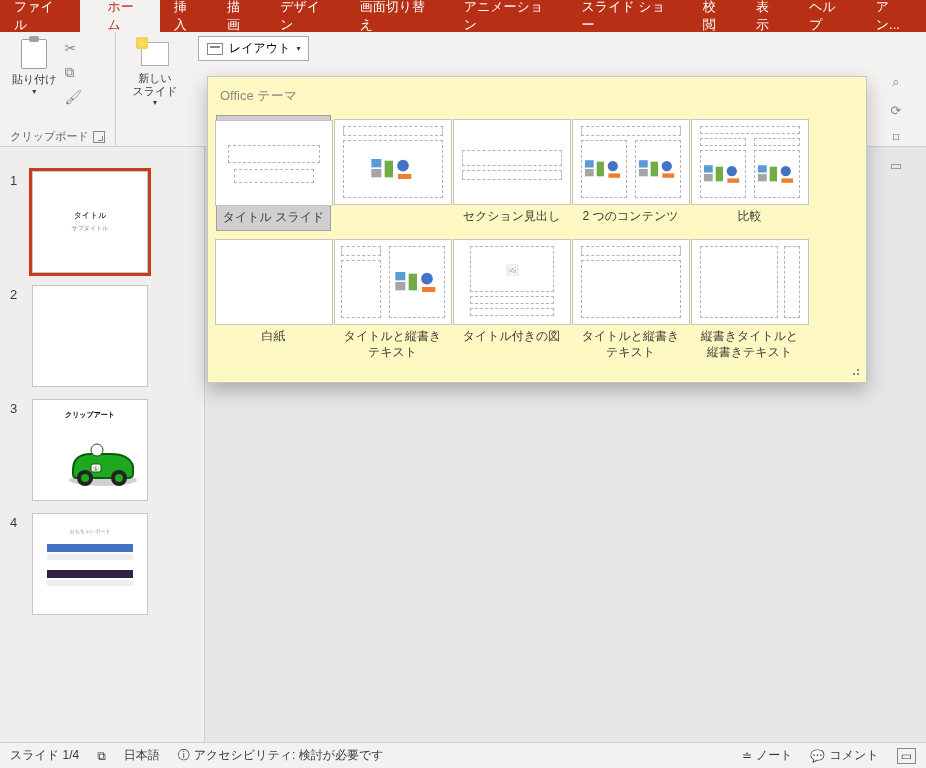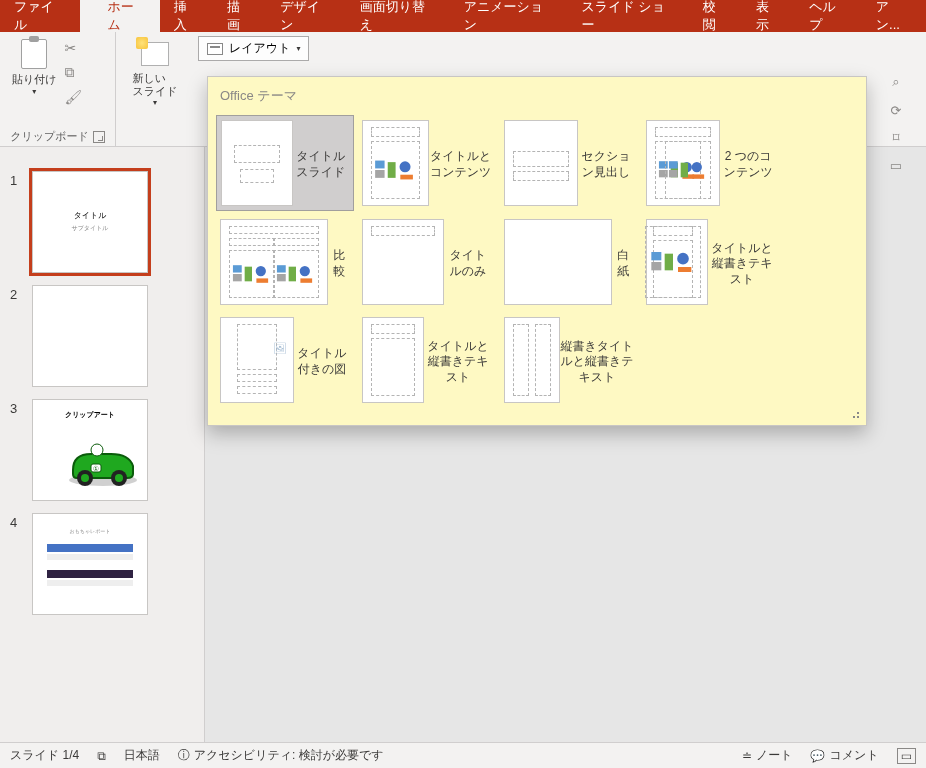--- a/index.html
+++ b/index.html
@@ -26,21 +26,21 @@
 
 
 .layout-btn { display: inline-flex; align-items: center; gap: 6px; border: 1px solid #abaaaa; padding: 3px 8px; font-size: 12px; background: #fdfdfd; cursor: pointer; margin: 4px 0 0 4px; }
 .layout-btn .ico-s { width: 16px; height: 12px; background: #fff; border: 1px solid #888; position: relative; }
 .layout-btn .ico-s::after { content: ""; position: absolute; top: 2px; left: 2px; right: 2px; height: 2px; background: #888; }
 
 
 .gallery { position: absolute; left: 207px; top: 76px; width: 660px; background: #fef9c3; border: 1px solid #c8c6c4; box-shadow: 0 8px 18px rgba(0,0,0,.25); z-index: 50; padding-bottom: 12px; }
 .gallery-hdr { font-size: 13px; color: #8a8886; padding: 10px 12px 4px 12px; }
 .gallery-grid { display: flex; flex-wrap: wrap; gap: 4px; padding: 6px 8px; }
-.gitem { width: 138px; display: flex; flex-direction: row; align-items: center; padding: 4px; cursor: pointer; }
+.gitem { width: 115px; display: flex; flex-direction: column; align-items: center; padding: 4px; cursor: pointer; }
 .gitem.sel { background: #d0cece; border: 1px solid #a19f9d; }
 .thumb { width: 118px; height: 86px; background: #fff; border: 1px solid #c8c6c4; position: relative; padding: 6px; }
 .thumb .dash { position: absolute; border: 1px dashed #b4b4b4; }
 .glabel { font-size: 12px; color: #3b3a39; text-align: center; margin-top: 4px; line-height: 1.3; min-height: 16px; }
 .content-ph { position:absolute; display:flex; align-items:center; justify-content:center; border:1px dashed #b4b4b4; }
 .content-ph svg { width:50px; height:30px; }
 
 
 .thumbs { position: absolute; left: 0; top: 147px; width: 205px; bottom: 26px; background: #f0eeed; overflow: auto; border-right: 1px solid #d0cece; padding-top: 18px; }
 .trow { display: flex; gap: 8px; padding: 6px 10px; }
@@ -104,21 +104,21 @@
       <span>クリップボード</span>
       <span class="launcher"></span>
     </div>
   </div>
 
   <div class="group" style="width:78px;border-right:none">
     <div class="bigbtn">
       <div class="ico">
           <div class="newslide-ico"></div>
         </div>
-      <span style="white-space:pre;text-align:left;line-height:1.2">新しい
+      <span style="white-space:pre;text-align:center;line-height:1.2">新しい
 スライド</span>
       <span class="chev">▾</span>
     </div>
   </div>
 
   <div style="position:relative;">
     <div class="layout-btn">
       <span class="ico-s"></span>
       <span>レイアウト</span>
       <span class="chev">▾</span>
@@ -158,21 +158,20 @@
           <div class="content-ph" style="left:8px;right:8px;top:20px;bottom:6px">
             <svg viewBox="0 0 60 36">
               <rect x="4" y="6" width="12" height="10" fill="#5b9bd5"></rect>
               <rect x="4" y="18" width="12" height="10" fill="#a5a5a5"></rect>
               <rect x="20" y="8" width="10" height="20" fill="#70ad47"></rect>
               <circle cx="42" cy="14" r="7" fill="#4472c4"></circle>
               <rect x="36" y="24" width="16" height="6" fill="#ed7d31"></rect>
             </svg>
           </div>
         </div>
-        <div class="glabel">タイトルとコンテンツ</div>
       </div>
       <div class="gitem">
         <div class="thumb">
           <div class="dash" style="left:8px;right:8px;top:30px;height:16px"></div>
           <div class="dash" style="left:8px;right:8px;top:50px;height:10px"></div>
         </div>
         <div class="glabel">セクション見出し</div>
       </div>
       <div class="gitem">
         <div class="thumb">
@@ -216,26 +215,20 @@
             <svg viewBox="0 0 60 36">
               <rect x="4" y="6" width="12" height="10" fill="#5b9bd5"></rect>
               <rect x="4" y="18" width="12" height="10" fill="#a5a5a5"></rect>
               <rect x="20" y="8" width="10" height="20" fill="#70ad47"></rect>
               <circle cx="42" cy="14" r="7" fill="#4472c4"></circle>
               <rect x="36" y="24" width="16" height="6" fill="#ed7d31"></rect>
             </svg>
           </div>
         </div>
         <div class="glabel">比較</div>
-      </div>
-      <div class="gitem">
-        <div class="thumb">
-          <div class="dash" style="left:8px;right:8px;top:6px;height:10px"></div>
-        </div>
-        <div class="glabel">タイトルのみ</div>
       </div>
       <div class="gitem">
         <div class="thumb"></div>
         <div class="glabel">白紙</div>
       </div>
       <div class="gitem">
         <div class="thumb">
           <div class="dash" style="left:6px;top:6px;width:40px;height:10px"></div>
           <div class="dash" style="left:6px;top:20px;width:40px;bottom:6px"></div>
           <div class="content-ph" style="right:6px;top:6px;bottom:6px;width:56px">

